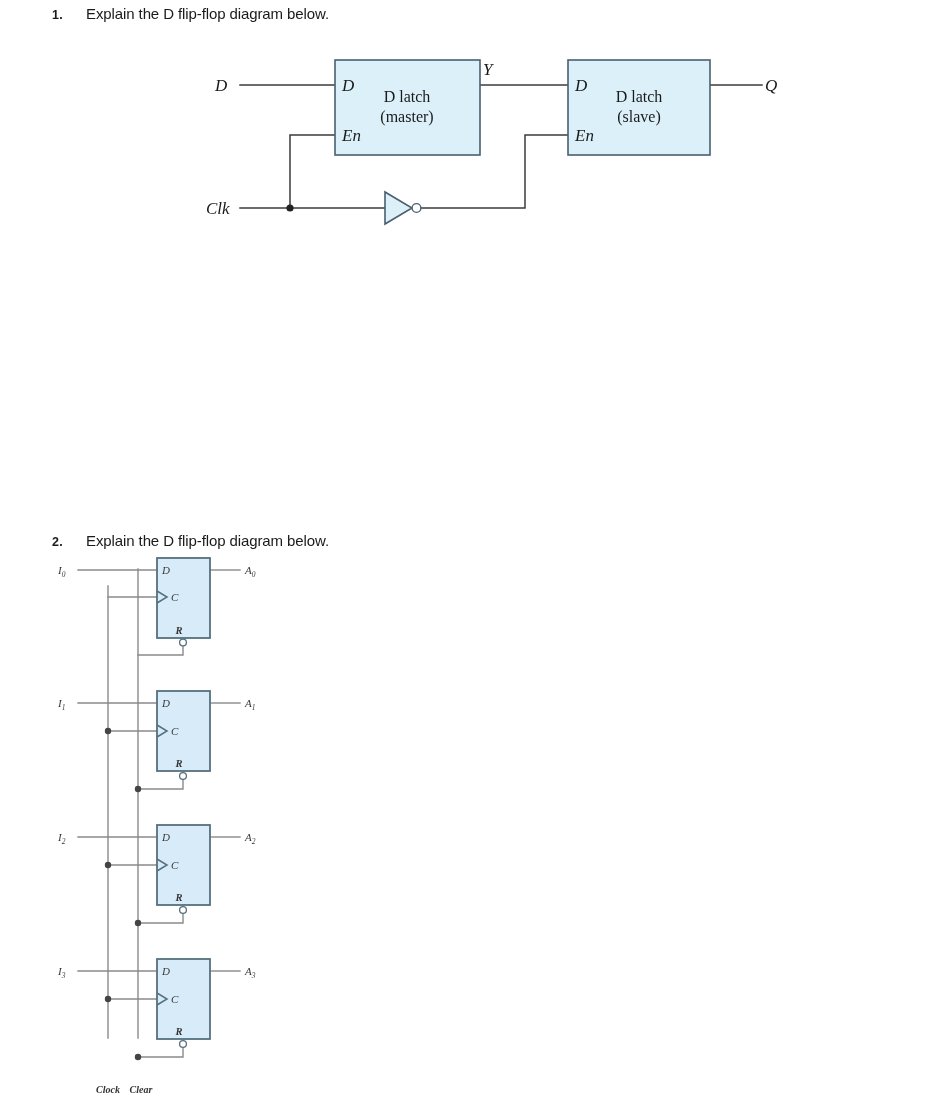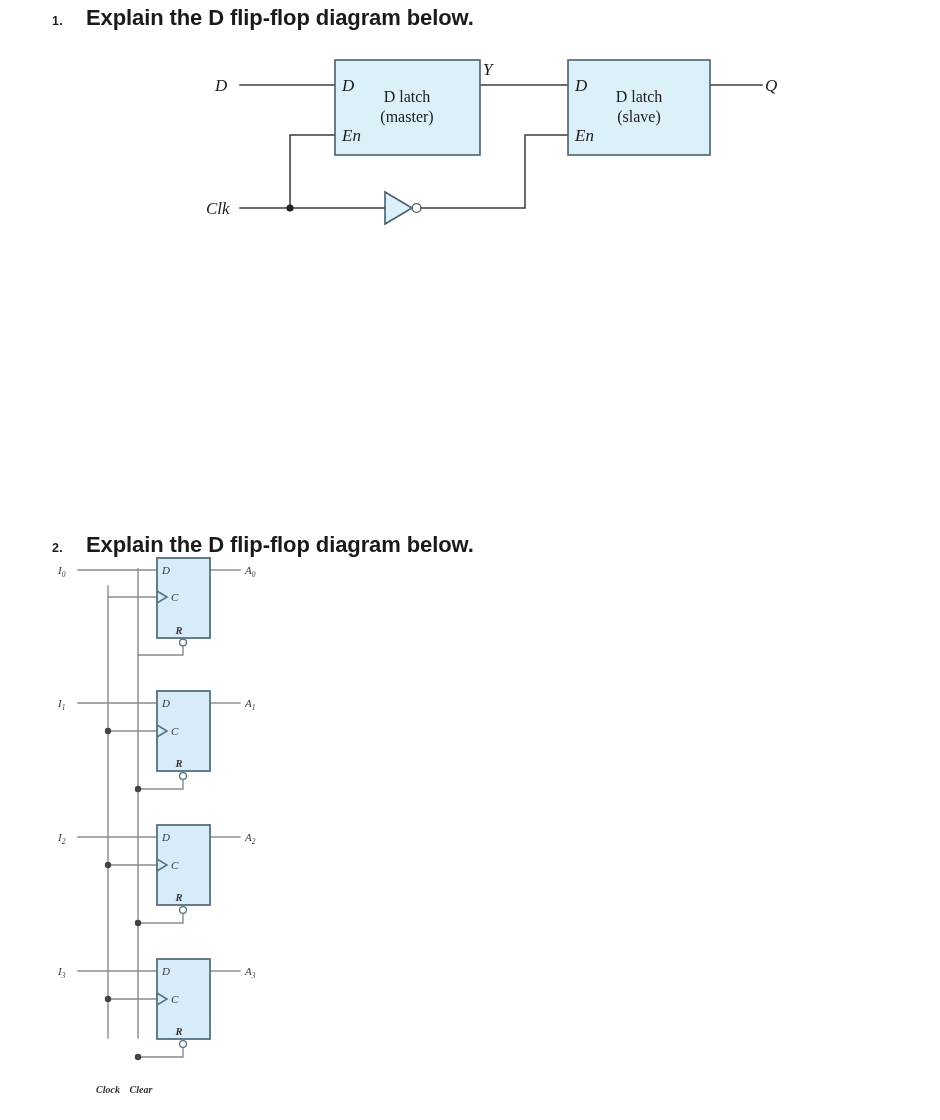--- a/index.html
+++ b/index.html
@@ -27,22 +27,22 @@
     font-family: "Liberation Sans", sans-serif;
     color: #1a1a1a;
   }
   .q-num {
     width: 34px;
     font-size: 12.5px;
     font-weight: 700;
     letter-spacing: 0.2px;
   }
   .q-text {
-    font-size: 22px;
-    font-weight: 700;
+    font-size: 15px;
+    font-weight: 400;
     letter-spacing: -0.1px;
   }
   #q1-heading { left: 52px; top: 5px; }
   #q2-heading { left: 52px; top: 532px; }
 
   .fig {
     position: absolute;
   }
   #figure-1 { left: 0px; top: 40px; width: 940px; height: 200px; }
   #figure-2 { left: 0px; top: 550px; width: 320px; height: 560px; }

